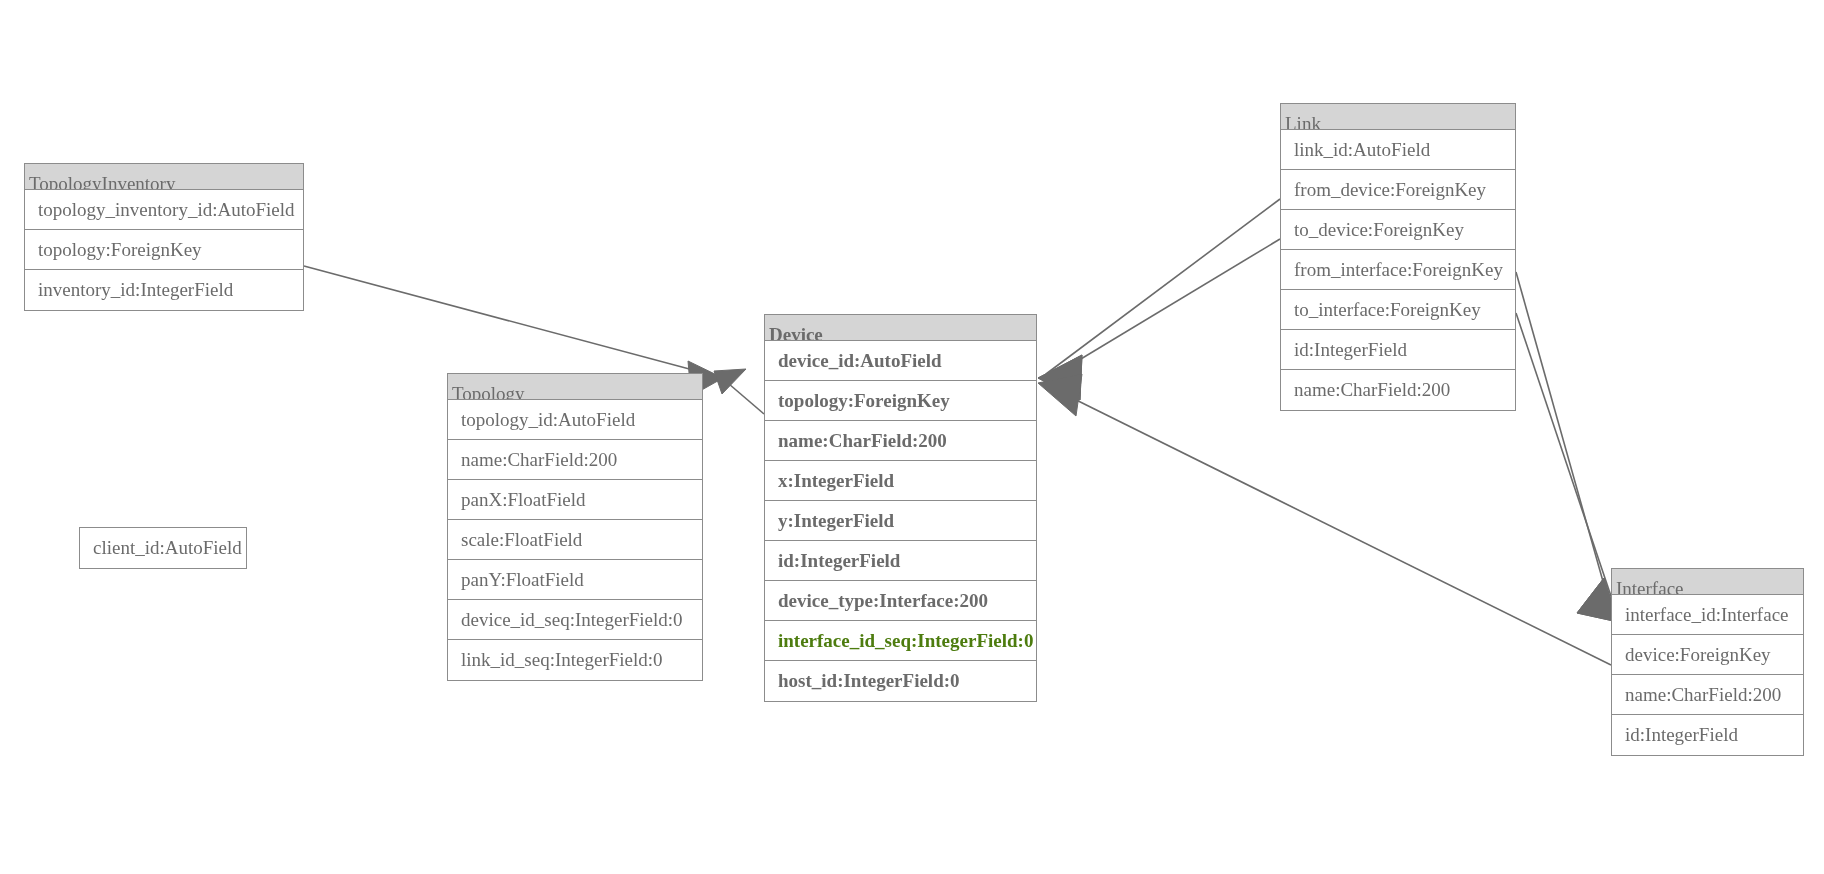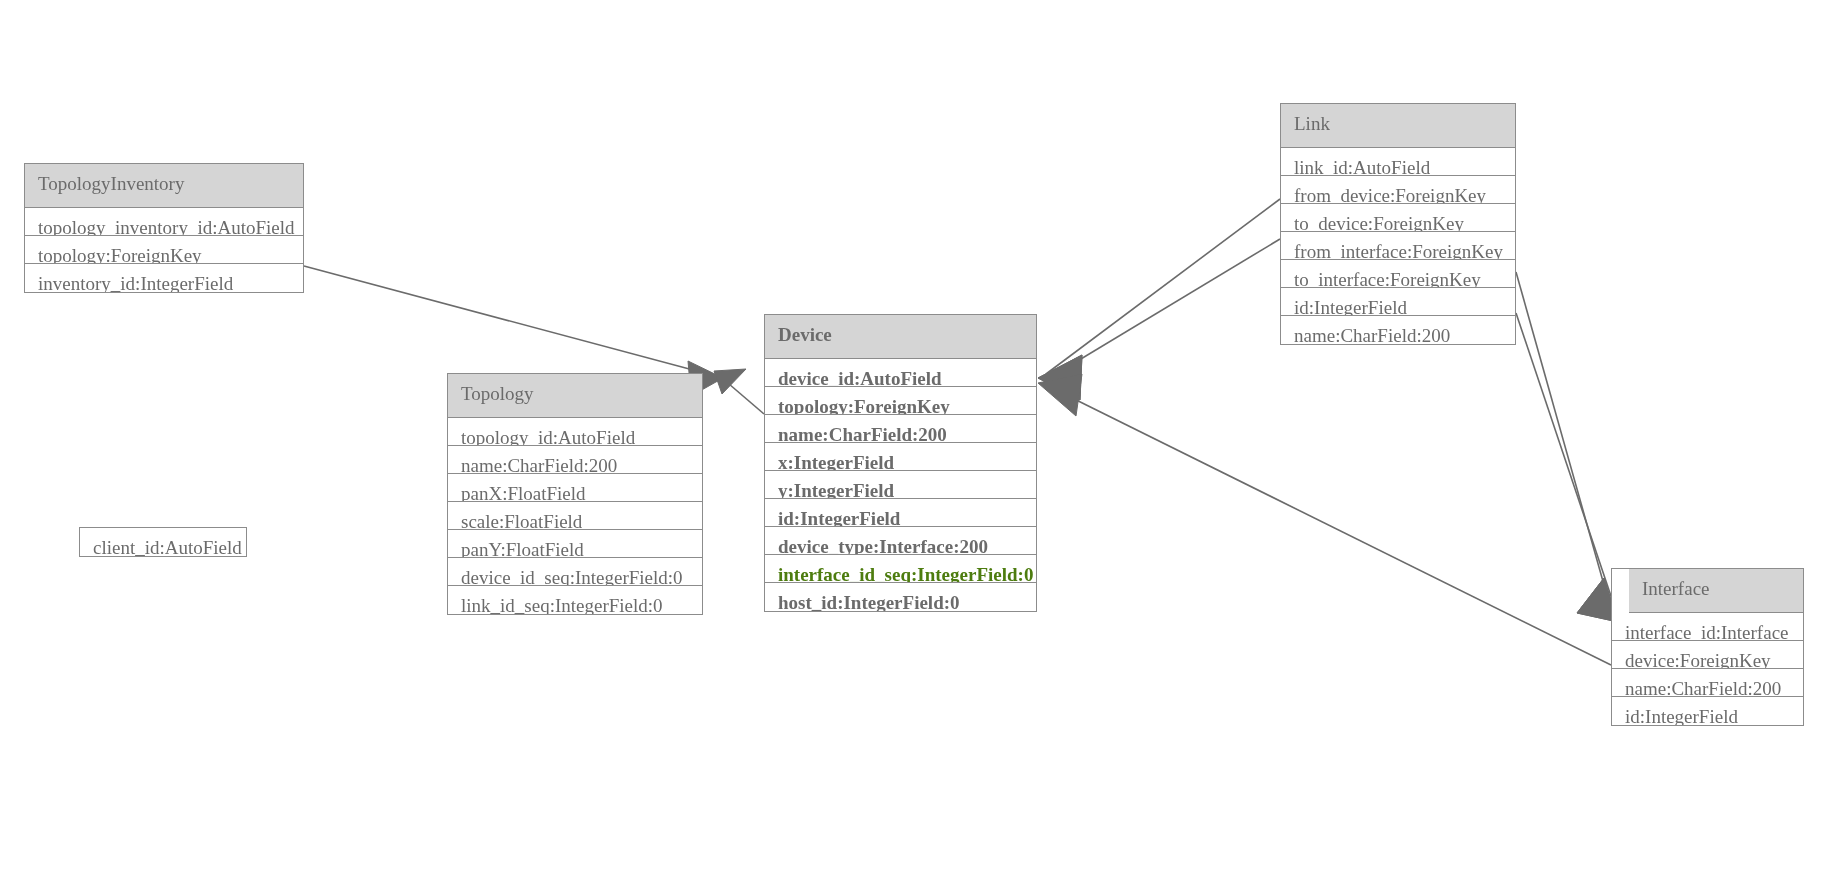--- a/index.html
+++ b/index.html
@@ -35,28 +35,28 @@
     background: #ffffff;
     z-index: 2;
   }
   .entity-header {
     box-sizing: border-box;
     background: #d5d5d5;
     border-bottom: 1px solid #8c8c8c;
     color: #6b6b6b;
     font-size: 19px;
     line-height: 40px;
-    height: 44px;
-    padding: 0 0 0 13px;
+    height: 26px;
+    padding: 0 0 0 4px;
     white-space: nowrap;
     overflow: hidden;
   }
   .entity-row {
     box-sizing: border-box;
-    height: 28px;
+    height: 40px;
     line-height: 40px;
     border-bottom: 1px solid #8c8c8c;
     color: #6b6b6b;
     font-size: 19px;
     padding: 0 0 0 13px;
     background: #ffffff;
     white-space: nowrap;
     overflow: hidden;
   }
   .entity-row.last {
@@ -123,21 +123,21 @@
         <div class="entity-header" style="background: rgb(213, 213, 213); color: rgb(107, 107, 107); border-bottom-color: rgb(140, 140, 140);">Link</div>
         <div class="entity-row" style="color: rgb(107, 107, 107); border-bottom-color: rgb(140, 140, 140); background: rgb(255, 255, 255);">link_id:AutoField</div>
         <div class="entity-row" style="color: rgb(107, 107, 107); border-bottom-color: rgb(140, 140, 140); background: rgb(255, 255, 255);">from_device:ForeignKey</div>
         <div class="entity-row" style="color: rgb(107, 107, 107); border-bottom-color: rgb(140, 140, 140); background: rgb(255, 255, 255);">to_device:ForeignKey</div>
         <div class="entity-row" style="color: rgb(107, 107, 107); border-bottom-color: rgb(140, 140, 140); background: rgb(255, 255, 255);">from_interface:ForeignKey</div>
         <div class="entity-row" style="color: rgb(107, 107, 107); border-bottom-color: rgb(140, 140, 140); background: rgb(255, 255, 255);">to_interface:ForeignKey</div>
         <div class="entity-row" style="color: rgb(107, 107, 107); border-bottom-color: rgb(140, 140, 140); background: rgb(255, 255, 255);">id:IntegerField</div>
         <div class="entity-row last" style="color: rgb(107, 107, 107); border-bottom-color: rgb(140, 140, 140); background: rgb(255, 255, 255);">name:CharField:200</div>
       </div>
       <div class="entity" style="left: 1611px; top: 568px; width: 193px; border-color: rgb(140, 140, 140);">
-        <div class="entity-header" style="background: rgb(213, 213, 213); color: rgb(107, 107, 107); border-bottom-color: rgb(140, 140, 140); margin-left: 17px;">Interface</div>
+        <div class="entity-header" style="background: rgb(213, 213, 213); color: rgb(107, 107, 107); border-bottom-color: rgb(140, 140, 140);">Interface</div>
         <div class="entity-row" style="color: rgb(107, 107, 107); border-bottom-color: rgb(140, 140, 140); background: rgb(255, 255, 255);">interface_id:Interface</div>
         <div class="entity-row" style="color: rgb(107, 107, 107); border-bottom-color: rgb(140, 140, 140); background: rgb(255, 255, 255);">device:ForeignKey</div>
         <div class="entity-row" style="color: rgb(107, 107, 107); border-bottom-color: rgb(140, 140, 140); background: rgb(255, 255, 255);">name:CharField:200</div>
         <div class="entity-row last" style="color: rgb(107, 107, 107); border-bottom-color: rgb(140, 140, 140); background: rgb(255, 255, 255);">id:IntegerField</div>
       </div>
     </div>
 
 </div>
 
 </body></html>

